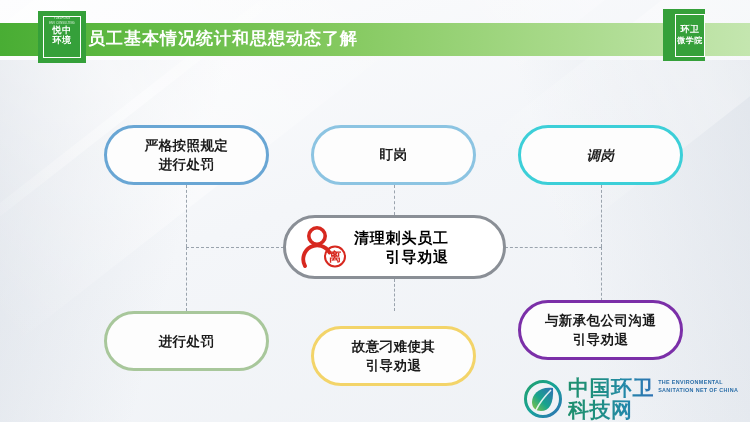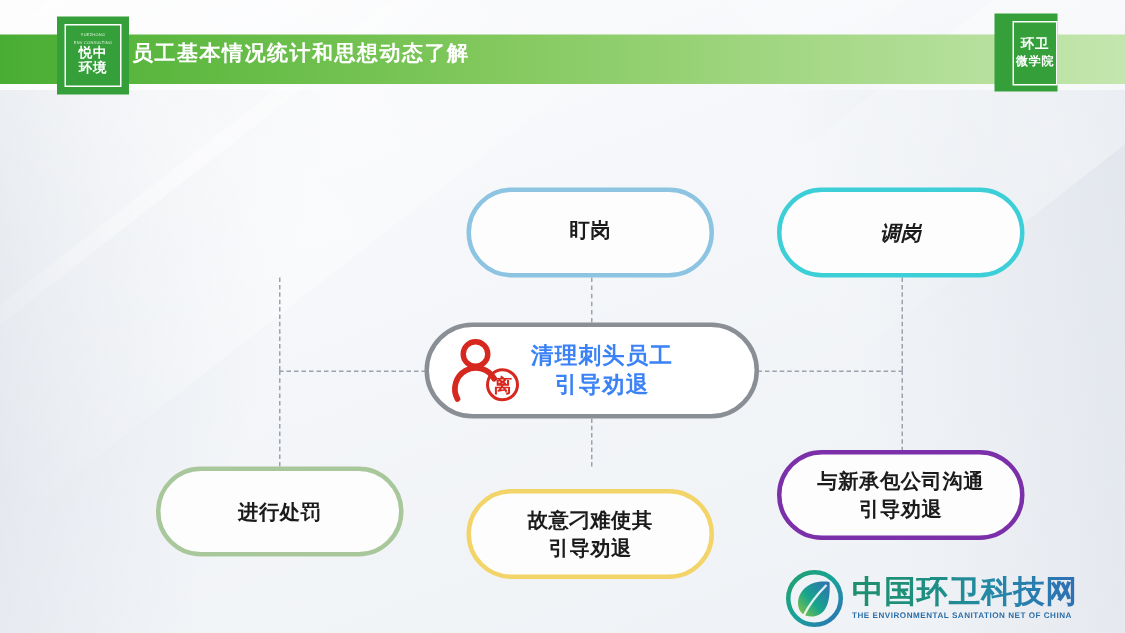--- a/index.html
+++ b/index.html
@@ -22,31 +22,31 @@
   .shadow-l{position:absolute;left:0;top:60px;width:230px;height:362px;background:linear-gradient(105deg,rgba(205,212,222,.55) 0%,rgba(205,212,222,0) 70%);}
   .shadow-r{position:absolute;right:0;top:60px;width:240px;height:362px;background:linear-gradient(255deg,rgba(205,212,222,.45) 0%,rgba(205,212,222,0) 70%);}
 
   
   .header-bar{
     position:absolute;left:0;top:23px;width:750px;height:33px;
     background:linear-gradient(90deg,#49ad34 0%,#61ba43 18%,#84c95f 45%,#a5d886 72%,#c4e6af 100%);
   }
   .header-title{
     position:absolute;left:88px;top:27px;
-    font-size:14px;font-weight:bold;color:#ffffff;letter-spacing:1px;
+    font-size:17px;font-weight:bold;color:#ffffff;letter-spacing:1px;
     white-space:nowrap;
   }
   
   .logo-left{
     position:absolute;left:38px;top:11px;width:48px;height:52px;
     background:#35a03a;display:flex;align-items:center;justify-content:center;
   }
   .logo-left-inner{
     width:38px;height:42px;border:1.4px solid #ffffff;
-    display:flex;flex-direction:column;align-items:center;justify-content:center;
+    display:flex;flex-direction:column;align-items:center;justify-content:flex-start;
     padding-bottom:2px;box-sizing:border-box;
   }
   .logo-left-en{font-size:2.6px;color:#eaf7ea;line-height:3.6px;letter-spacing:.2px;text-align:center;margin-bottom:1px;}
   .logo-left-cn{font-size:9px;font-weight:bold;color:#ffffff;line-height:9.5px;text-align:center;letter-spacing:.5px;}
   
   .logo-right{
     position:absolute;left:663px;top:9px;width:42px;height:52px;
     background:#35a03a;display:flex;align-items:center;justify-content:center;
   }
   .logo-right-inner{
@@ -81,28 +81,28 @@
 
   
   .center-node{
     position:absolute;left:283px;top:215px;width:223px;height:64px;
     box-sizing:border-box;background:#ffffff;border:3.4px solid #8a8f96;
     border-radius:999px;display:flex;align-items:center;
     padding-left:14px;
   }
   .center-icon{width:48px;height:44px;flex:0 0 48px;position:relative;margin-right:6px;}
   .center-text{
-    font-size:15px;font-weight:bold;color:#3b82f6;line-height:19px;
-    letter-spacing:.8px;text-align:center;
+    font-size:15px;font-weight:bold;color:#000000;line-height:19px;
+    letter-spacing:.8px;text-align:right;
   }
 
   
   .footer-logo{position:absolute;left:524px;top:378px;width:222px;height:42px;display:flex;align-items:center;}
   .fl-mark{width:38px;height:38px;flex:0 0 38px;margin-right:6px;position:relative;}
-  .fl-text{display:flex;flex-direction:column;justify-content:center;}
+  .fl-text{display:flex;flex-direction:row;justify-content:center;}
   .fl-cn{
     font-size:21px;font-weight:bold;line-height:22px;letter-spacing:.5px;
     background:linear-gradient(90deg,#1f8f6e 0%,#1e8f7d 30%,#2389a8 62%,#2f6fb5 100%);
     -webkit-background-clip:text;background-clip:text;color:transparent;
     -webkit-text-fill-color:transparent;
   }
   .fl-en{font-size:5.4px;font-weight:bold;color:#2b6ea8;letter-spacing:.35px;line-height:8px;margin-top:1px;}
 </style>
 </head>
 <body>
@@ -144,20 +144,26 @@
 
   <div class="conn dash-v" style="left:394px;top:185px;height:30px;"></div>
 
   <div class="conn dash-v" style="left:394px;top:279px;height:32px;"></div>
 
   <div class="conn dash-v" style="left:601px;top:185px;height:62px;"></div>
   <div class="conn dash-h" style="left:505px;top:247px;width:97px;"></div>
 
   <div class="conn dash-v" style="left:601px;top:247px;height:64px;"></div>
 
+  <div class="node n1">
+    <div>
+      <span>严格按照规定</span><br>
+      <span>进行处罚</span>
+    </div>
+  </div>
 
   <div class="node n2">
     <div>
       <span>盯岗</span>
     </div>
   </div>
 
   <div class="node n3">
     <div>
       <span>调岗</span>

